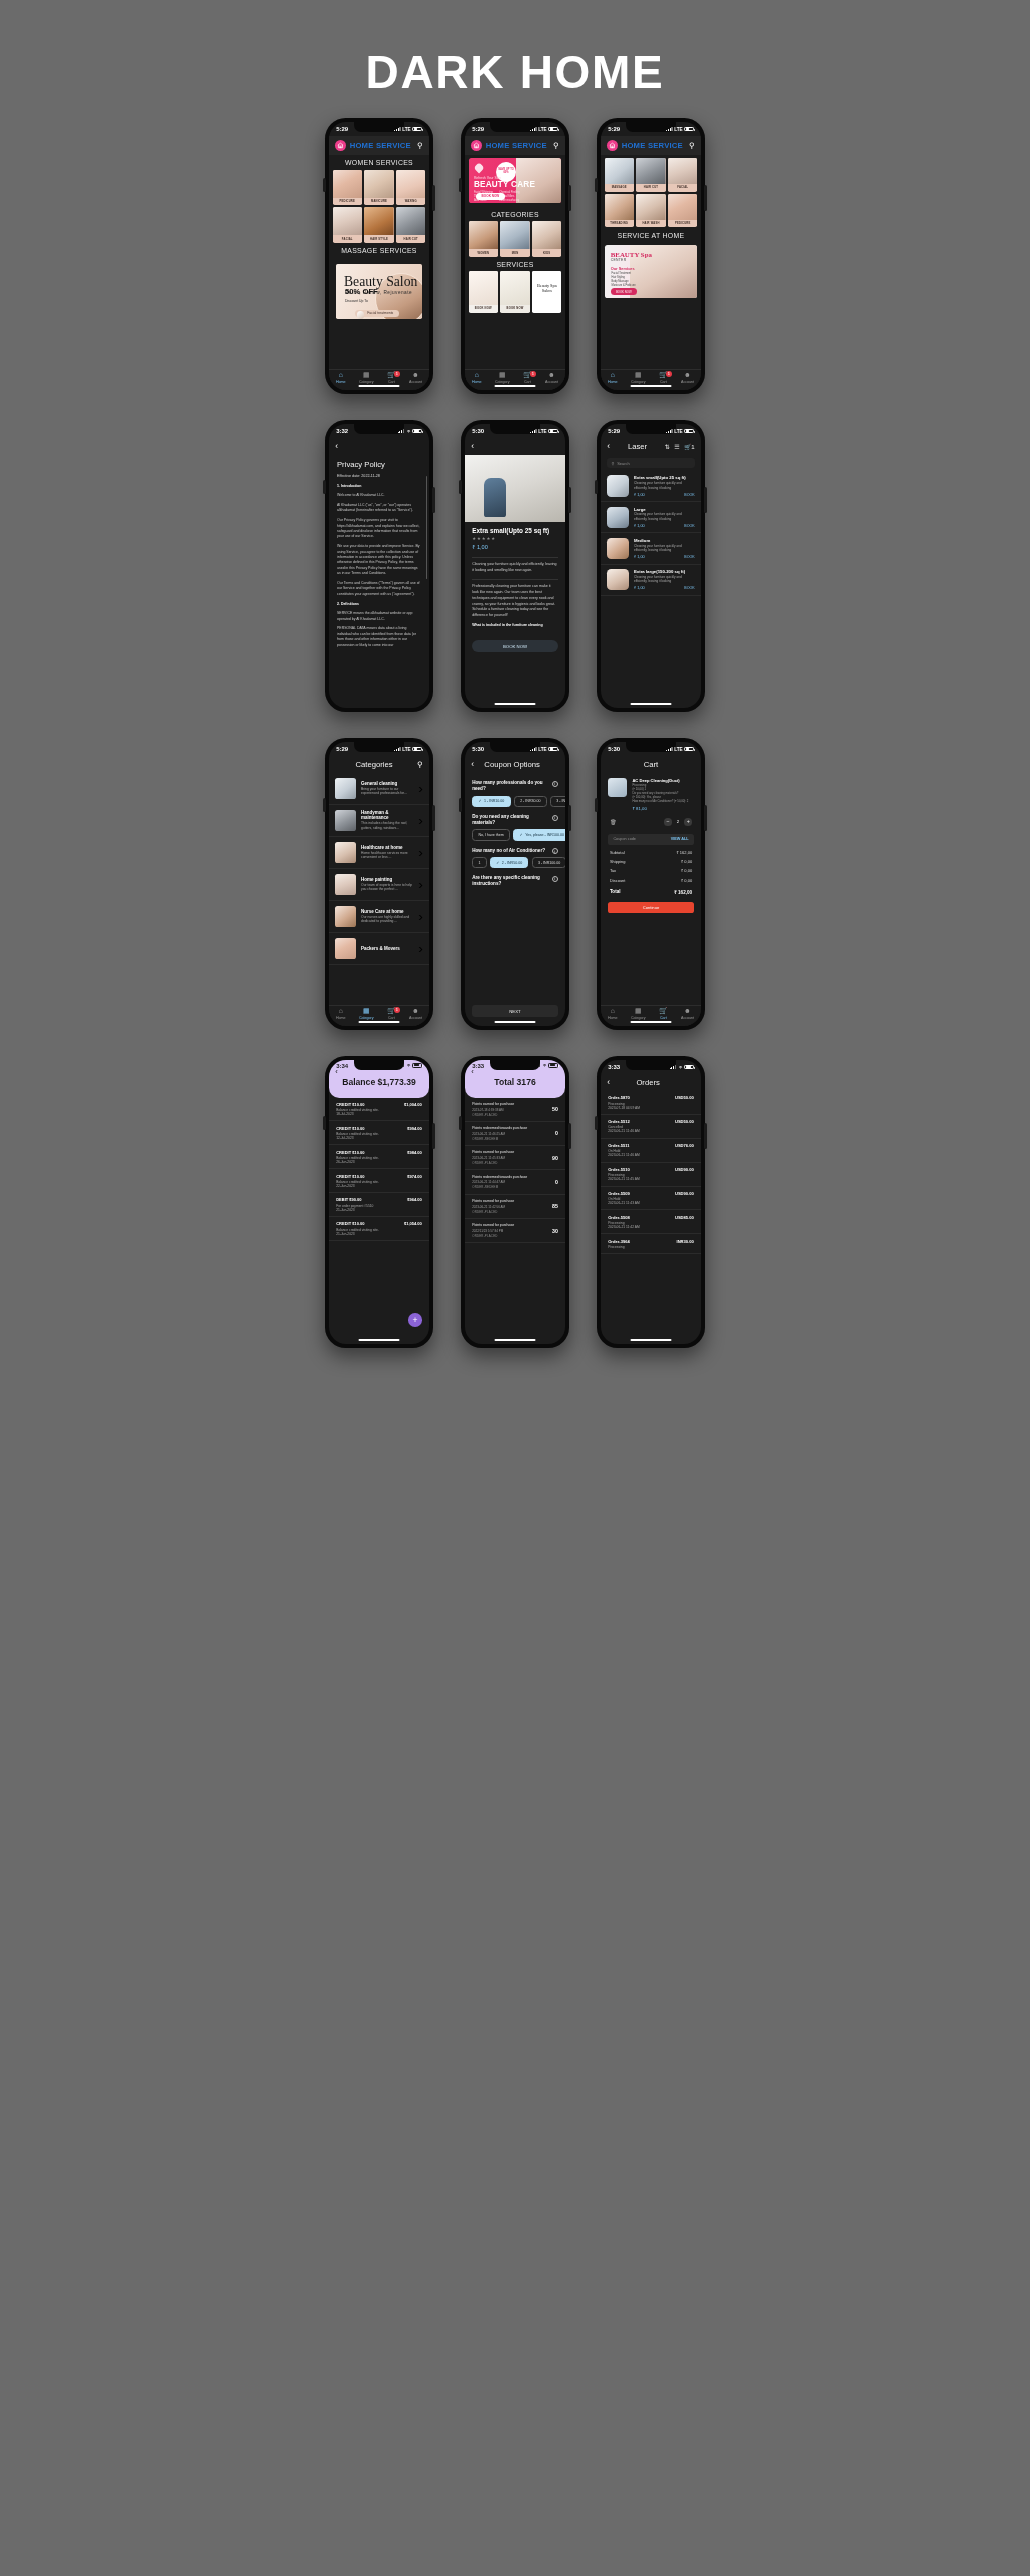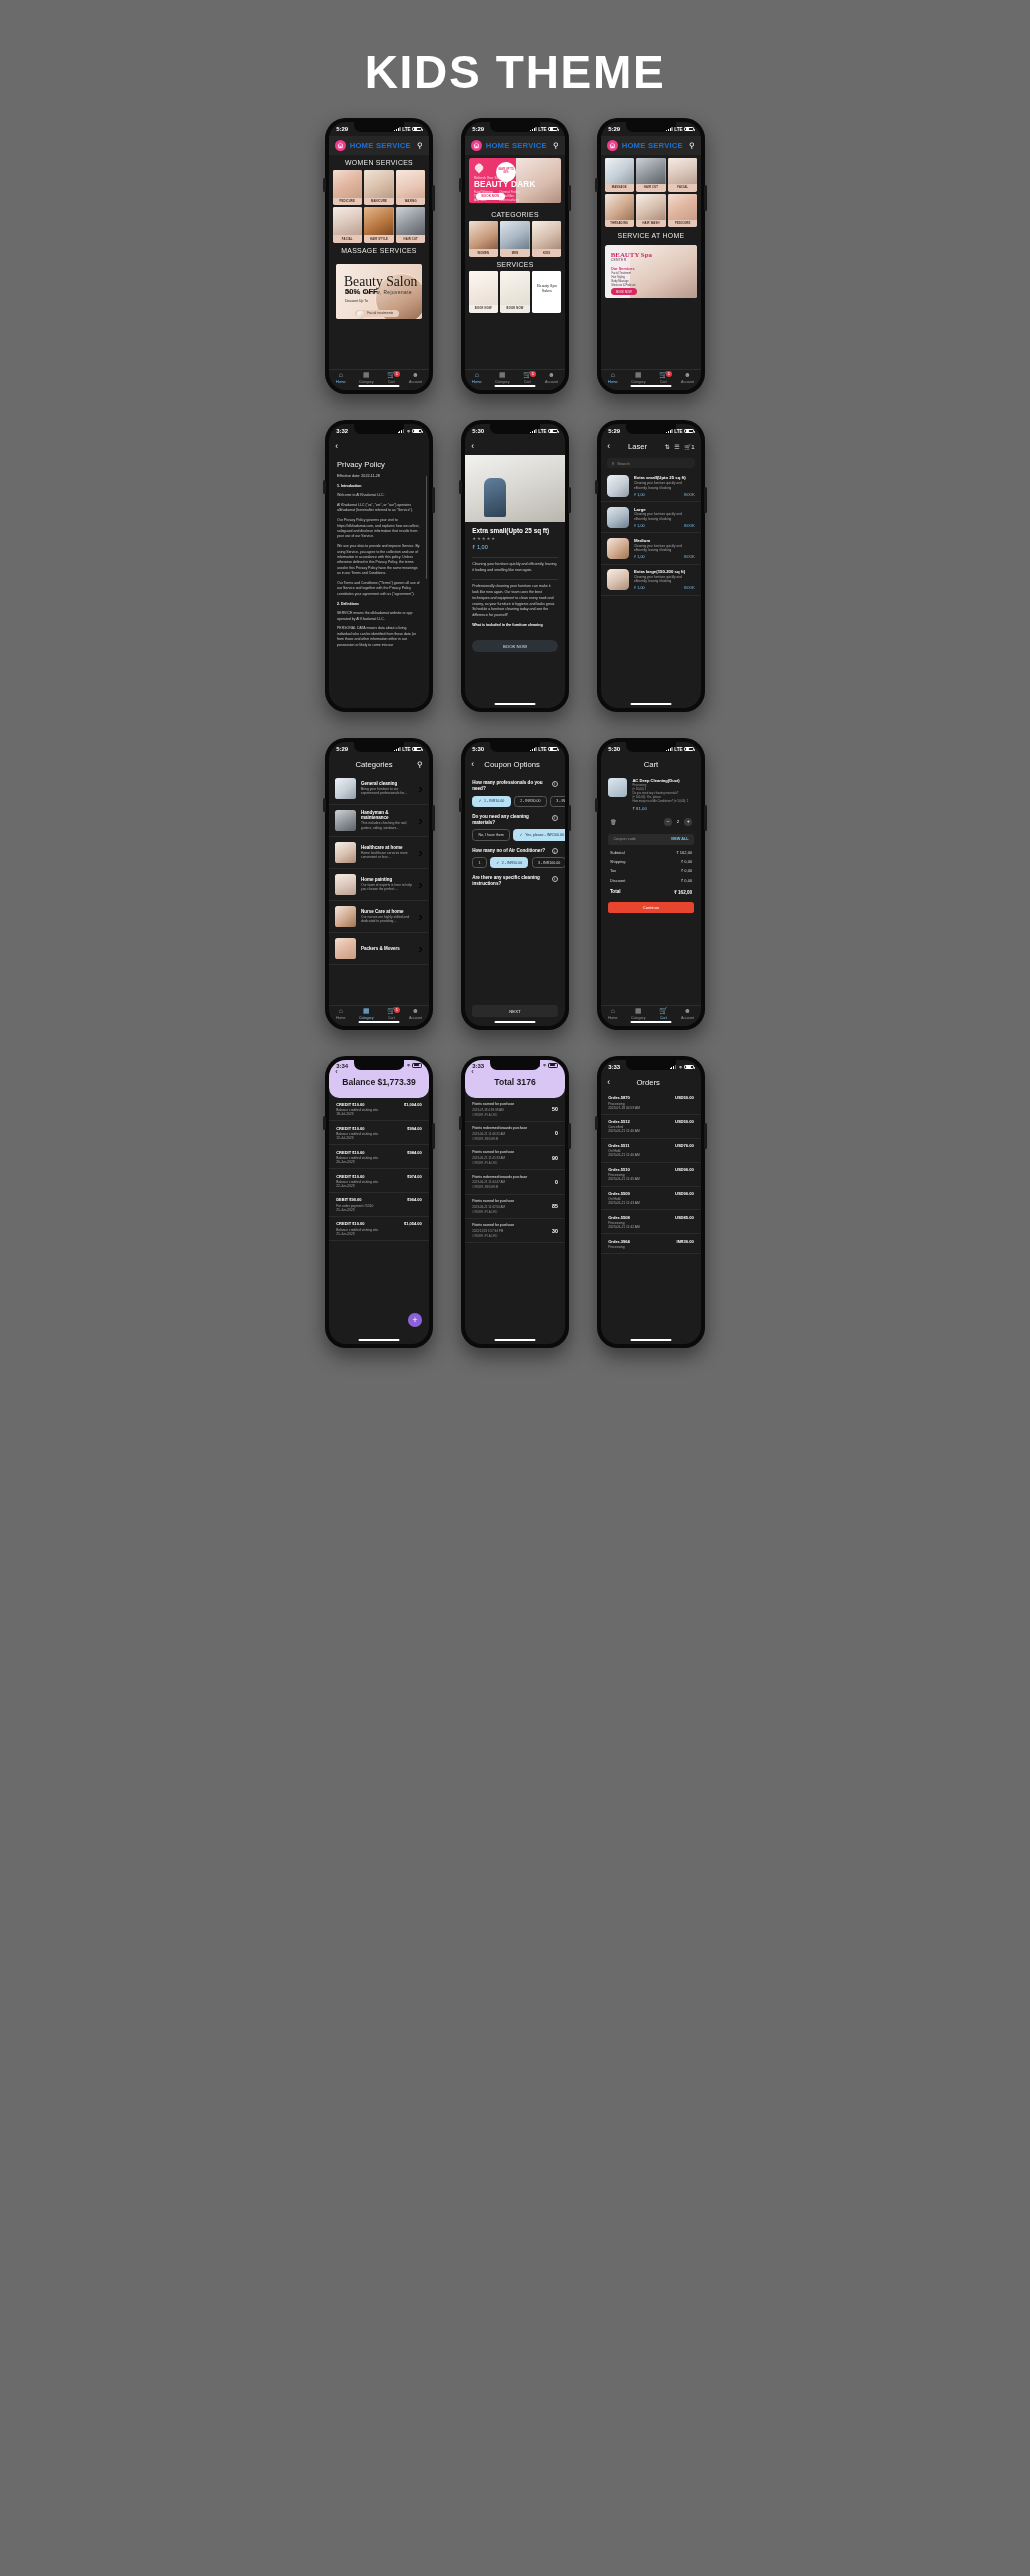--- a/index.html
+++ b/index.html
@@ -305,21 +305,21 @@
   .odrow{padding:4.3px 6.9px;border-bottom:0.4px solid #2b2b2b;}
   .odrow .l1{display:flex;justify-content:space-between;font-size:4.1px;color:#fff;font-weight:bold;}
   .odrow .l2{font-size:3.3px;color:#a6a6a6;margin-top:1.3px;}
   .odrow .l3{font-size:3.3px;color:#a6a6a6;}
 
   .scrollbar{position:absolute;right:1.3px;top:34px;width:1.2px;height:77px;background:#565656;border-radius:1.7px;}
 </style>
 </head>
 <body>
 
-<h1 class="page-title">KIDS THEME</h1>
+<h1 class="page-title">DARK HOME</h1>
 
 <div class="grid">
 
   <div class="row">
 
     <div class="phone">
       <div class="screen">
         <div class="notch"></div>
         <div class="statusbar">
           <span>5:29</span>
@@ -436,21 +436,21 @@
           </span>
           <span class="brand">HOME SERVICE</span>
           <span class="search-ic">⚲</span>
         </div>
         <div class="scroll">
           <div class="promo">
             <div class="model"></div>
             <div class="drop"></div>
             <div class="badge">SAVE UP TO 60%</div>
             <div class="p1">Refresh Your Skin</div>
-            <div class="p2">BEAUTY DARK</div>
+            <div class="p2">BEAUTY CARE</div>
             <div class="plist">
               <span>Facial Whitening</span>
               <span>Chemical Peeling</span>
               <span>Threadlift</span>
               <span>Dermal fillers</span>
               <span>Auto Roller</span>
               <span>Laser resurfacing</span>
             </div>
             <div class="booknow">BOOK NOW</div>
           </div>

